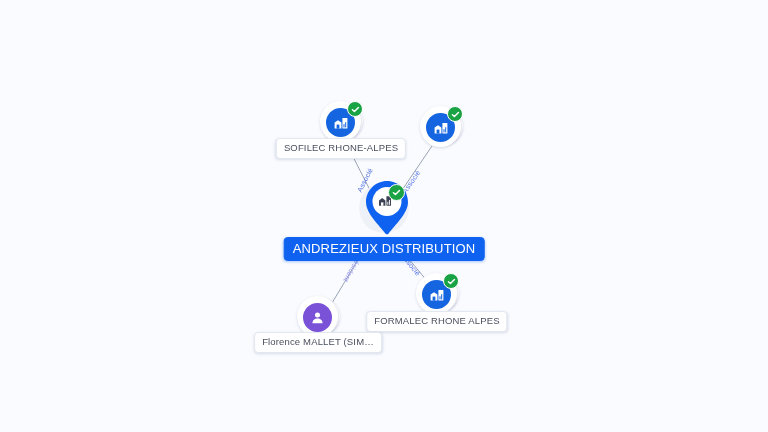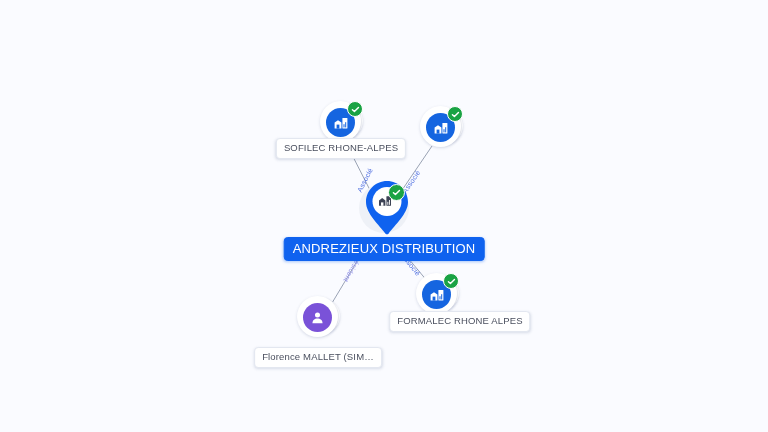--- a/index.html
+++ b/index.html
@@ -218,37 +218,37 @@
           </svg>
         </div>
         <div class="check">
           <svg width="9" height="9" viewBox="0 0 10 10">
             <path d="M1.6 5.2 L3.8 7.3 L8.3 2.7" stroke="#ffffff" stroke-width="1.6" fill="none" stroke-linecap="round" stroke-linejoin="round"></path>
           </svg>
         </div>
       </div>
     </div>
   </div>
-  <div class="node-label" style="left:437px; top:311px;margin-left:23px;">FORMALEC RHONE ALPES</div>
+  <div class="node-label" style="left:437px; top:311px;">FORMALEC RHONE ALPES</div>
 
   <div class="node" style="left:319px; top:317px;">
     <div class="stack">
       <div class="card c3"></div>
       <div class="card c2"></div>
       <div class="card c1">
         <div class="disc person">
           <svg width="15" height="15" viewBox="0 0 16 16">
             <circle cx="8" cy="5.4" r="2.7" fill="#ffffff"></circle>
             <path d="M2.6 14.2 C2.6 10.6 5.0 9.0 8 9.0 C11 9.0 13.4 10.6 13.4 14.2 Z" fill="#ffffff"></path>
           </svg>
         </div>
       </div>
     </div>
   </div>
-  <div class="node-label" style="left:318px; top:347px;">Florence MALLET (SIM…</div>
+  <div class="node-label" style="left:318px; top:332px;">Florence MALLET (SIM…</div>
 
   <div class="node" style="left:384px; top:212px;">
     <div class="pin-wrap">
       <div class="pin-halo"></div>
       <div class="pin-body">
         <svg width="44" height="56" viewBox="0 0 44 56">
           <path d="M22 1 C10.4 1 1 10.4 1 22 C1 33.8 14.4 45.2 20.3 53.4
                    C21.2 54.6 22.8 54.6 23.7 53.4 C29.6 45.2 43 33.8 43 22
                    C43 10.4 33.6 1 22 1 Z" fill="#0f62ef"></path>
           <circle cx="22" cy="21.5" r="14.5" fill="#ffffff"></circle>

